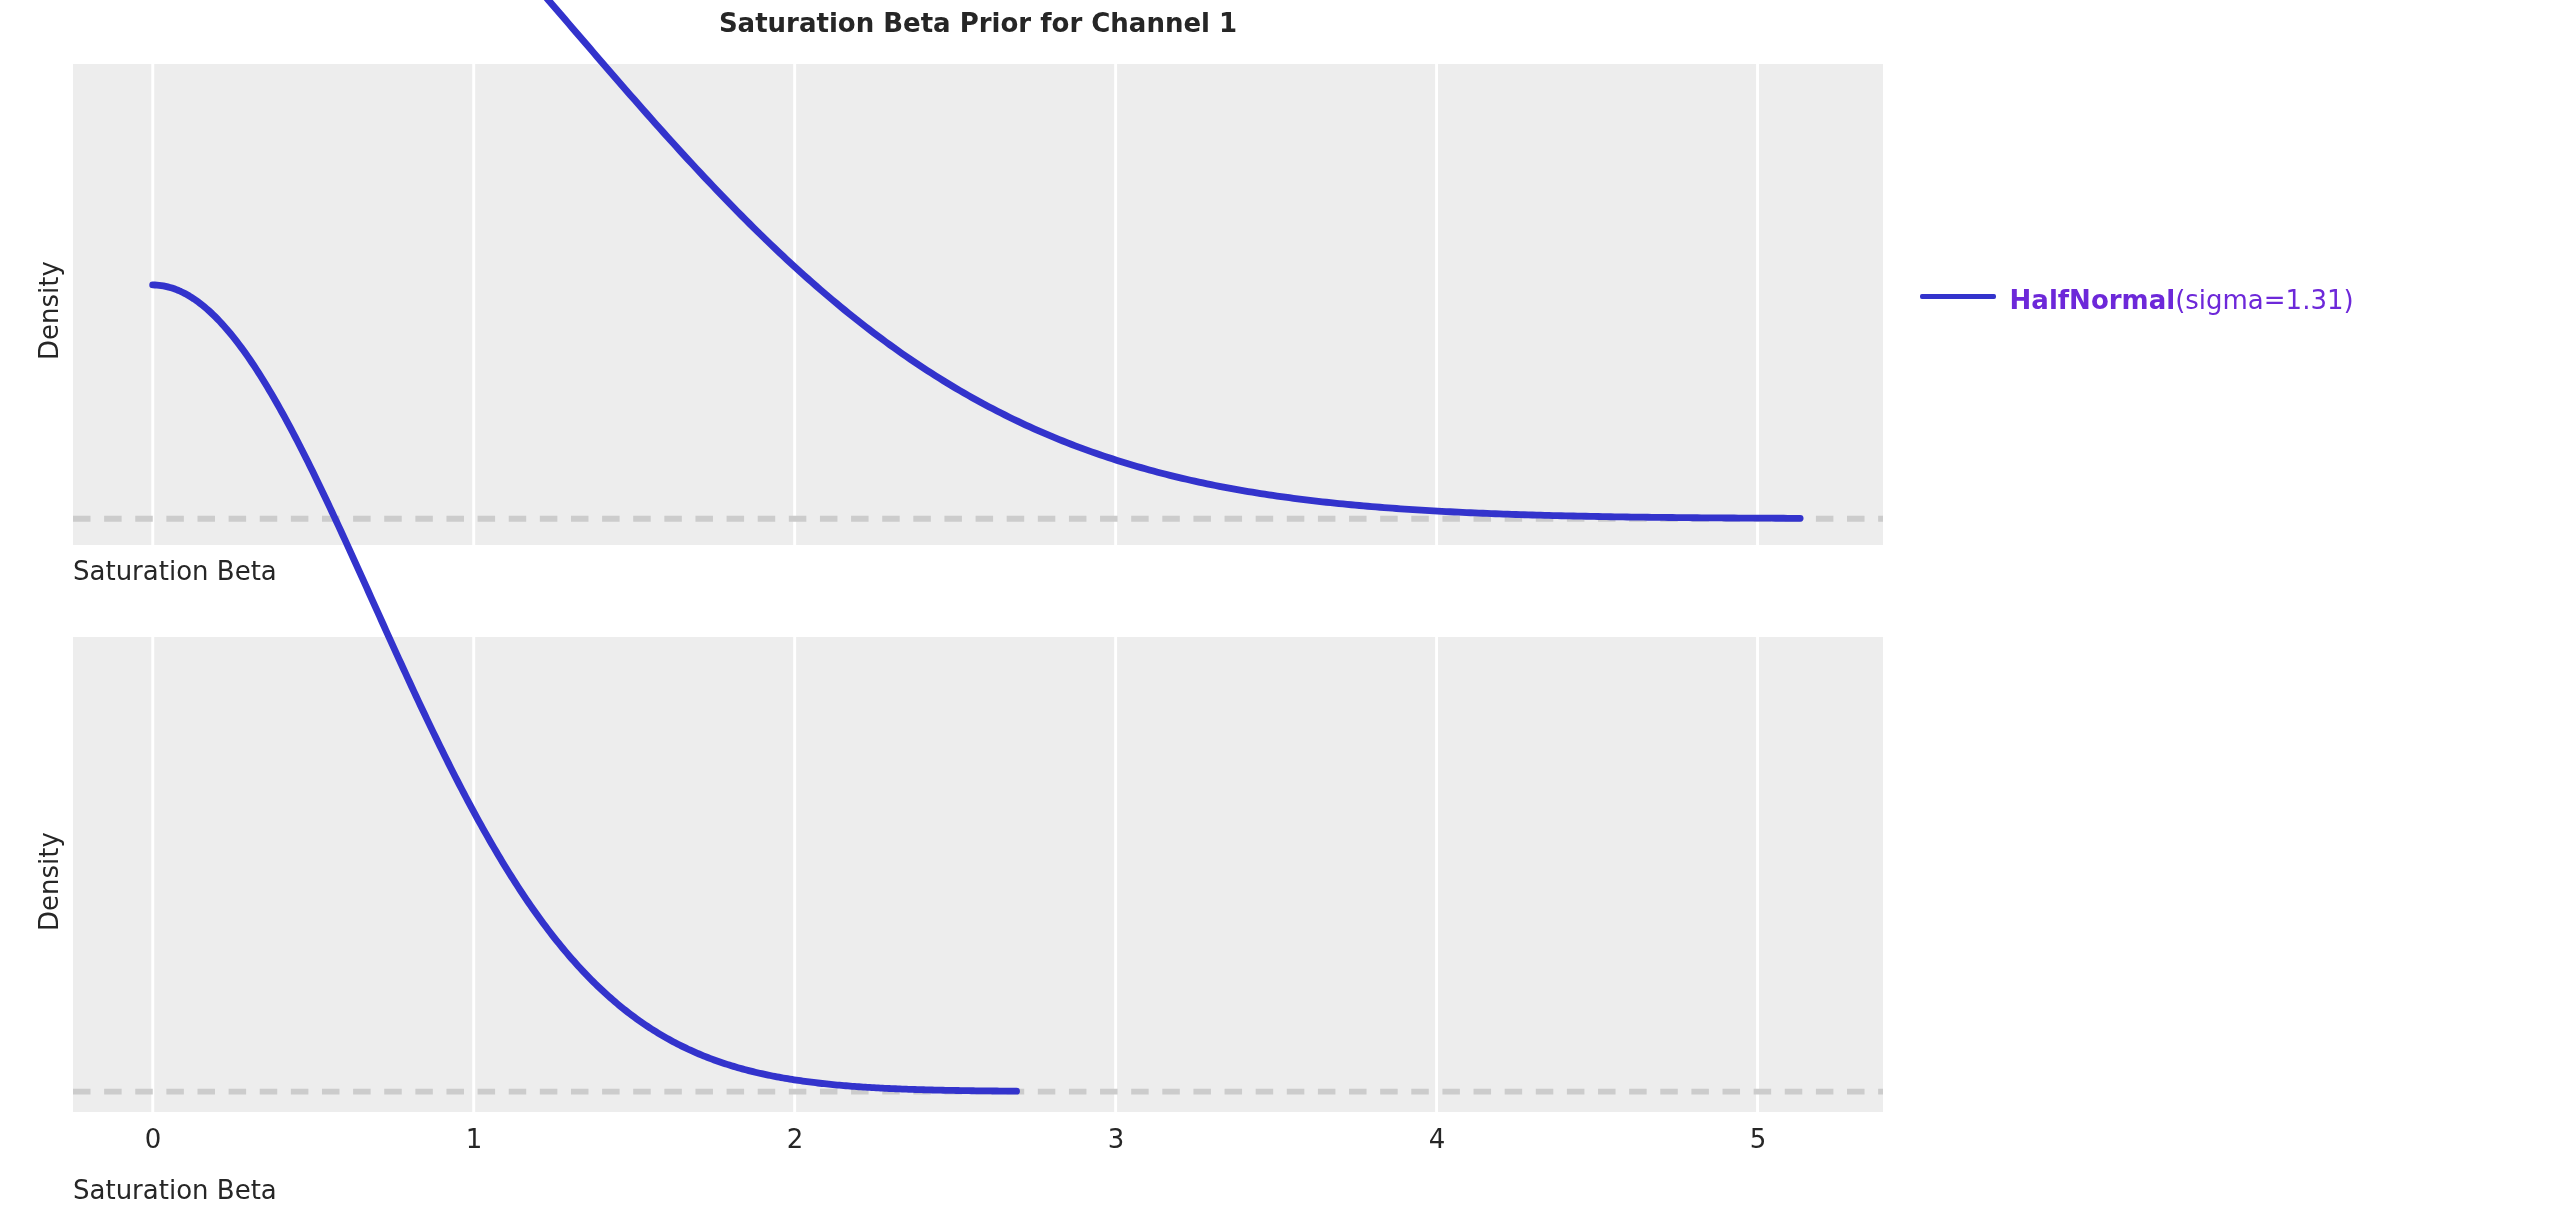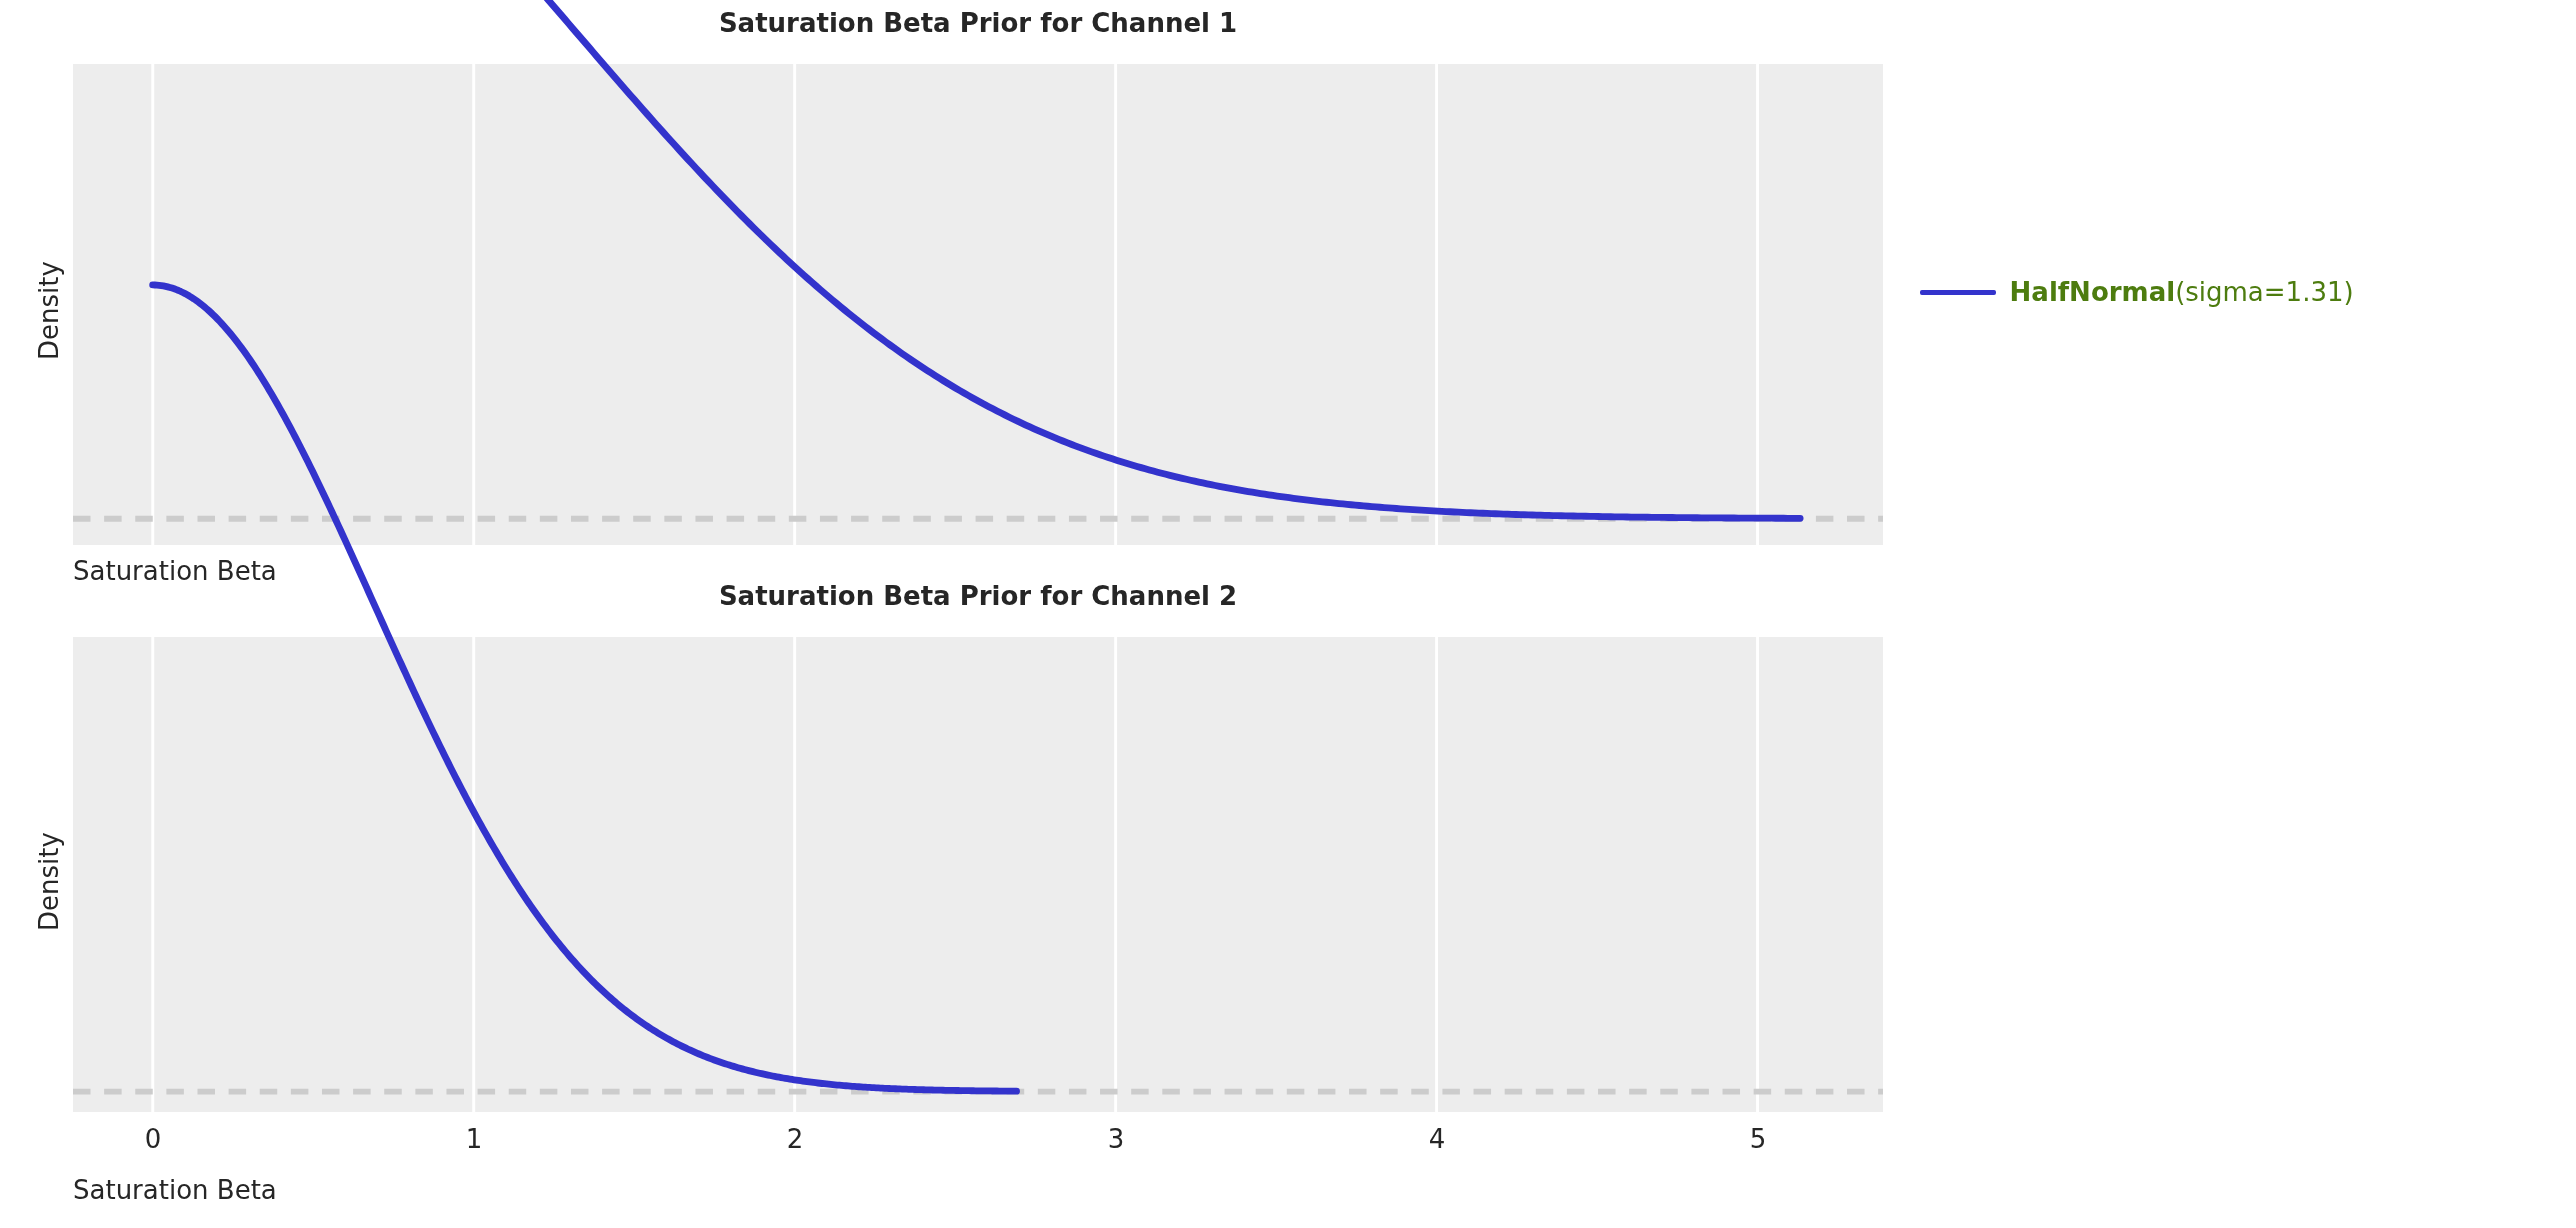--- a/index.html
+++ b/index.html
@@ -25,21 +25,21 @@
           white-space:nowrap;}
   .xtick{position:absolute;text-align:center;font-size:26px;
          line-height:31px;color:#262626;width:78px;}
 
   
   .legend{position:absolute;display:flex;align-items:center;gap:0px;
           white-space:nowrap;}
   .legend-line{display:inline-block;width:76px;height:4.9px;
                background:#3333cc;border-radius:1.9px;flex:0 0 auto;}
   .legend-text{display:inline-block;margin-left:13.6px;font-size:26px;
-               line-height:31px;color:#4d7c0f;}
+               line-height:31px;color:#6d28d9;margin-top:8px;}
   .legend-text .lg-name{font-weight:bold;}
   .legend-text .lg-param{font-weight:normal;}
 </style>
 </head>
 <body>
 
 <div class="figure">
 
   <div class="subplot-title" style="left:69px;top:7.8px;width:1810px;">Saturation Beta Prior for Channel 1</div>
 
@@ -61,21 +61,20 @@
     </svg>
   </div>
 
   <div class="xlabel" style="left:69px;top:556px;width:1810px;">Saturation Beta</div>
 
   <div class="legend" style="left:1916px;top:277px;">
     <span class="legend-line"></span>
     <span class="legend-text"><span class="lg-name">HalfNormal</span><span class="lg-param">(sigma=1.31)</span></span>
   </div>
 
-  <div class="subplot-title" style="left:69px;top:581px;width:1810px;">Saturation Beta Prior for Channel 2</div>
 
   <div class="ylabel" style="left:31px;top:931px;">Density</div>
 
   <div class="subplot" style="left:69px;top:637px;width:1810px;height:475px;">
     <div class="axes-bg"></div>
     <svg class="axes-svg" width="1810" height="475" viewBox="0 0 1861 488" preserveAspectRatio="none">
       <g>
         <line class="gl" x1="82" y1="0" x2="82" y2="488" stroke="#ffffff" stroke-width="3"></line>
         <line class="gl" x1="412" y1="0" x2="412" y2="488" stroke="#ffffff" stroke-width="3"></line>
         <line class="gl" x1="742" y1="0" x2="742" y2="488" stroke="#ffffff" stroke-width="3"></line>

